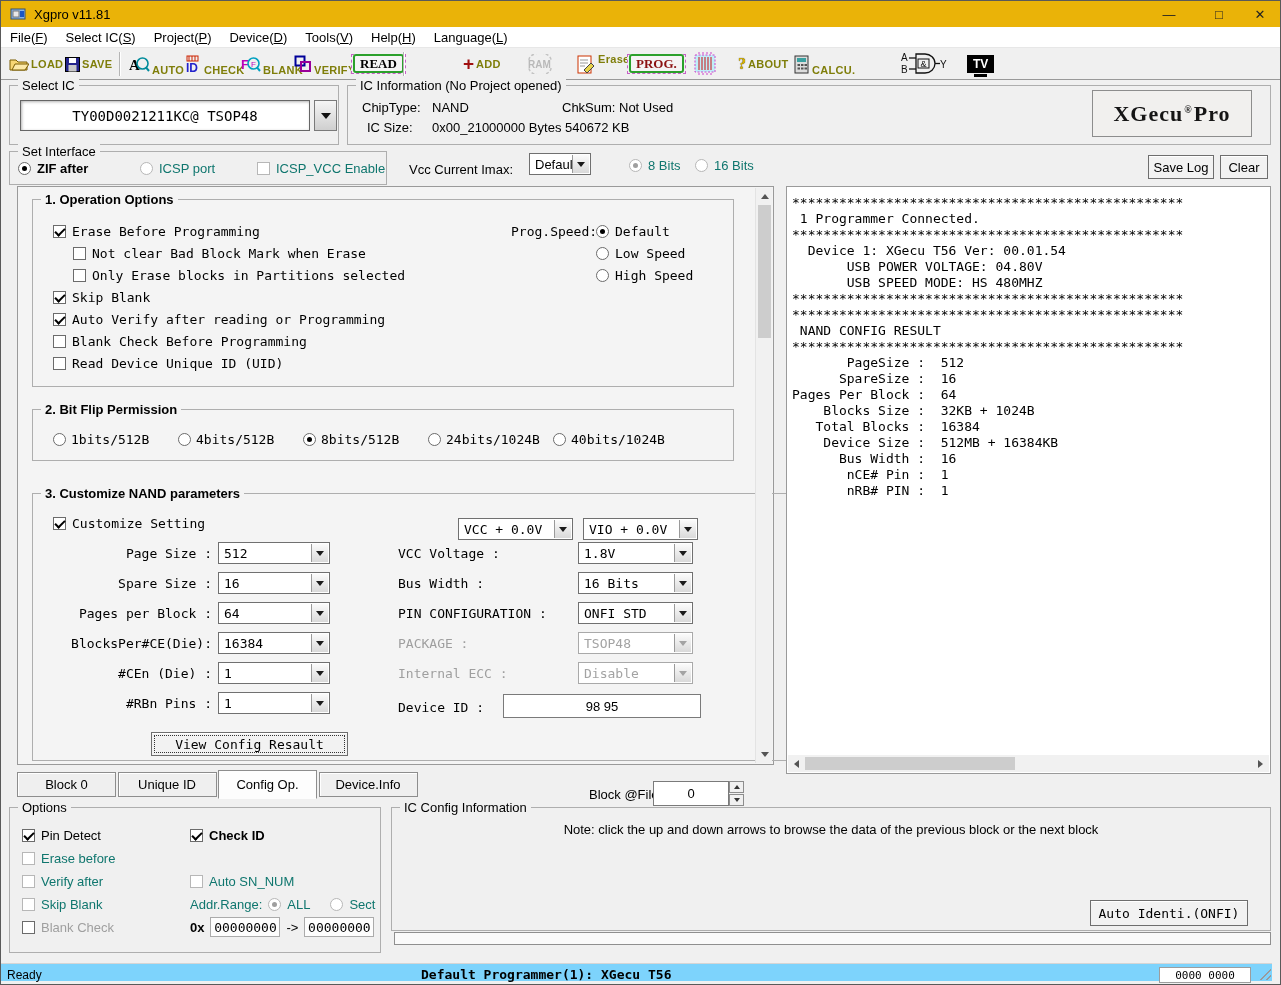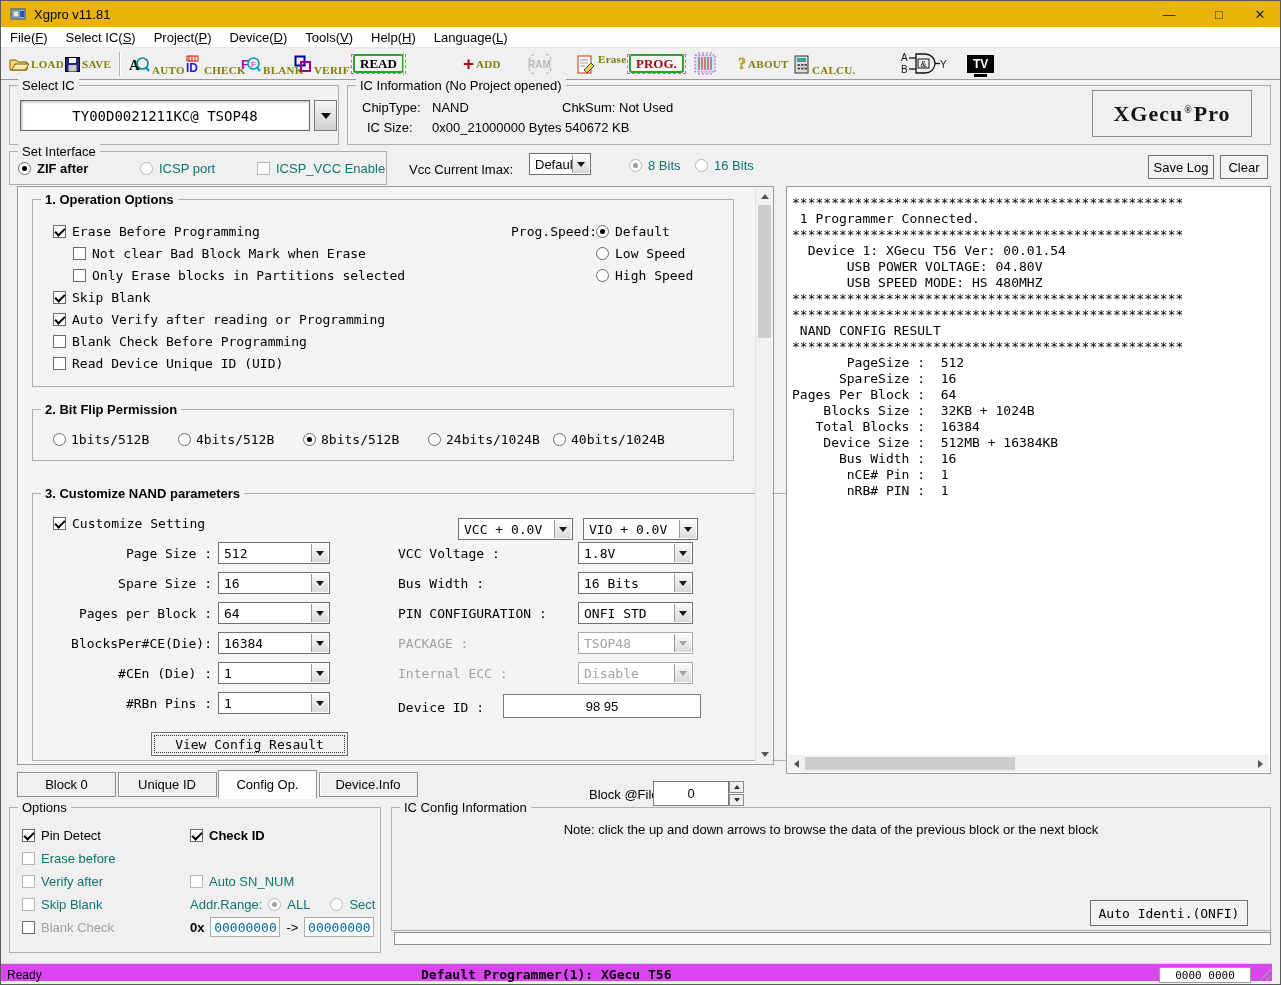--- a/index.html
+++ b/index.html
@@ -14,21 +14,21 @@
   #btn-min{left:1146px;} #btn-max{left:1196px;} #btn-close{left:1237px;}
   #app-icon{margin-left:9px;}
   
   #menubar{position:absolute;left:0;top:26px;right:0;height:20px;background:#fff;display:flex;align-items:center;}
   .menu-item{padding:0 9px;font-size:13px;}
   .menu-item u{text-decoration:underline;}
   
   #toolbar{position:absolute;left:0;top:46px;right:0;height:33px;background:#f0f0f0;
            border-top:1px solid #e7e7e7;border-bottom:1px solid #999;}
   .ti{position:absolute;top:0;height:32px;display:flex;align-items:center;gap:2px;}
-  .tlab{font-family:Liberation Serif, serif;font-weight:bold;font-size:11px;color:#7f7e0a;letter-spacing:.3px;}
+  .tlab{font-family:Liberation Sans, sans-serif;font-weight:bold;font-size:11px;color:#7f7e0a;letter-spacing:.3px;}
   .sub{align-self:flex-end;margin-bottom:4px;}
   .sep{position:absolute;top:4px;height:24px;width:1px;background:#b5b5b5;box-shadow:1px 0 0 #fff;}
   .tb-btn{border:1px dashed #c75fc7;padding:1px;background:#f0f0f0;}
   .tb-btn-inner{border:2px solid #2ba02b;border-radius:3px;background:#f4f4f4;padding:0 5px;
                 font-family:"Liberation Serif",serif;font-weight:bold;font-size:13px;}
   .prog-text{color:#8b1111;}
   .ic-add{color:#a01010;font-weight:bold;font-size:19px;line-height:14px;}
   .ic-q{font-family:"Liberation Serif",serif;font-weight:bold;font-size:16px;color:#d8b400;text-shadow:0 0 1px #000;}
   .ic-tv{background:#000;color:#fff;font-weight:bold;font-size:12px;padding:2px 6px;position:relative;}
   .ic-tv::after{content:"";position:absolute;left:7px;right:7px;bottom:-4px;height:3px;background:#000;}
@@ -51,21 +51,21 @@
   .combo{position:relative;background:#fff;border:1px solid #707070;height:22px;display:flex;align-items:center;
          padding:0 20px 0 5px;font-family:"DejaVu Sans Mono",monospace;font-size:13px;white-space:nowrap;}
   .combo .arrow{position:absolute;top:1px;right:1px;bottom:1px;width:17px;background:linear-gradient(#fbfbfb,#d9d9d9);
                 border-left:1px solid #9a9a9a;display:flex;align-items:center;justify-content:center;}
   .combo .arrow::after{content:"";border:4px solid transparent;border-top:5px solid #1a1a1a;margin-top:5px;}
   .combo.dis{color:#a3a3a3;border-color:#a9a9a9;}
   .combo.dis .arrow::after{border-top-color:#a3a3a3;}
   .btn{background:#f2f2f2;border:1px solid #6e6e6e;box-shadow:inset 0 1px 0 #fff;display:flex;align-items:center;justify-content:center;font-size:13px;}
   .btn.focusdot{outline:1px dotted #333;outline-offset:-4px;}
   .field{background:#fff;border:1px solid #7a7a7a;display:flex;align-items:center;font-size:13px;}
-  .field.dis{color:#0369a1;border-color:#ababab;background:#fdfdfd;}
+  .field.dis{color:#000000;border-color:#ababab;background:#fdfdfd;}
   
   #gb-selectic{left:8px;top:84px;width:330px;height:60px;}
   #selectic-box{position:absolute;left:10px;top:14px;width:290px;height:31px;background:#fff;border:1px solid #666;
                 box-shadow:inset 1px 1px 3px rgba(0,0,0,.3);display:flex;align-items:center;justify-content:center;
                 font-family:"DejaVu Sans Mono",monospace;font-size:14px;}
   #selectic-drop{position:absolute;left:304px;top:14px;width:23px;height:31px;background:linear-gradient(#f5f5f5,#cfcfcf);
                  border:1px solid #7a7a7a;display:flex;align-items:center;justify-content:center;}
   #selectic-drop::after{content:"";border:5px solid transparent;border-top:6px solid #111;margin-top:6px;}
   #gb-icinfo{left:346px;top:84px;width:924px;height:60px;}
   .inforow{position:absolute;white-space:nowrap;}
@@ -118,21 +118,21 @@
   #blockfile-spin .sp+.sp{margin-top:1px;}
   .mtri-up{width:0;height:0;border-left:3px solid transparent;border-right:3px solid transparent;border-bottom:4px solid #333;}
   .mtri-down{width:0;height:0;border-left:3px solid transparent;border-right:3px solid transparent;border-top:4px solid #333;}
   #gb-options{left:8px;top:806px;width:372px;height:146px;}
   .orow{position:absolute;display:flex;align-items:center;gap:6px;font-size:13px;}
   #gb-icconfig{left:390px;top:806px;width:880px;height:124px;}
   #note-text{position:absolute;left:0;right:0;top:14px;text-align:center;font-size:13px;}
   #btn-autoidenti{position:absolute;left:698px;top:92px;width:158px;height:26px;font-family:"DejaVu Sans Mono",monospace;}
   #progressbar{position:absolute;left:393px;top:931px;width:877px;height:13px;border:1px solid #8f8f8f;background:#fafafa;}
   
-  #statusbar{position:absolute;left:0;right:8px;top:962px;height:18px;background:#d946ef;border-top:1px solid #d5d5d5;}
+  #statusbar{position:absolute;left:0;right:8px;top:962px;height:18px;background:#7dd3fc;border-top:1px solid #d5d5d5;}
   #status-ready{position:absolute;left:6px;top:4px;font-size:12px;}
   #status-prog{position:absolute;left:420px;top:3px;font-family:"DejaVu Sans Mono",monospace;font-weight:bold;font-size:13px;}
   #status-counter{position:absolute;left:1158px;top:3px;width:92px;height:16px;background:#fff;border:1px solid #9d9d9d;
                   display:flex;align-items:center;justify-content:center;font-size:11px;font-family:"DejaVu Sans Mono",monospace;}
   #grip{position:absolute;right:1px;bottom:1px;width:14px;height:14px;
         background:repeating-linear-gradient(135deg,#9a9a9a 0 1px,transparent 1px 4px);
         clip-path:polygon(100% 0,100% 100%,0 100%);}
 </style>
 </head>
 <body>

